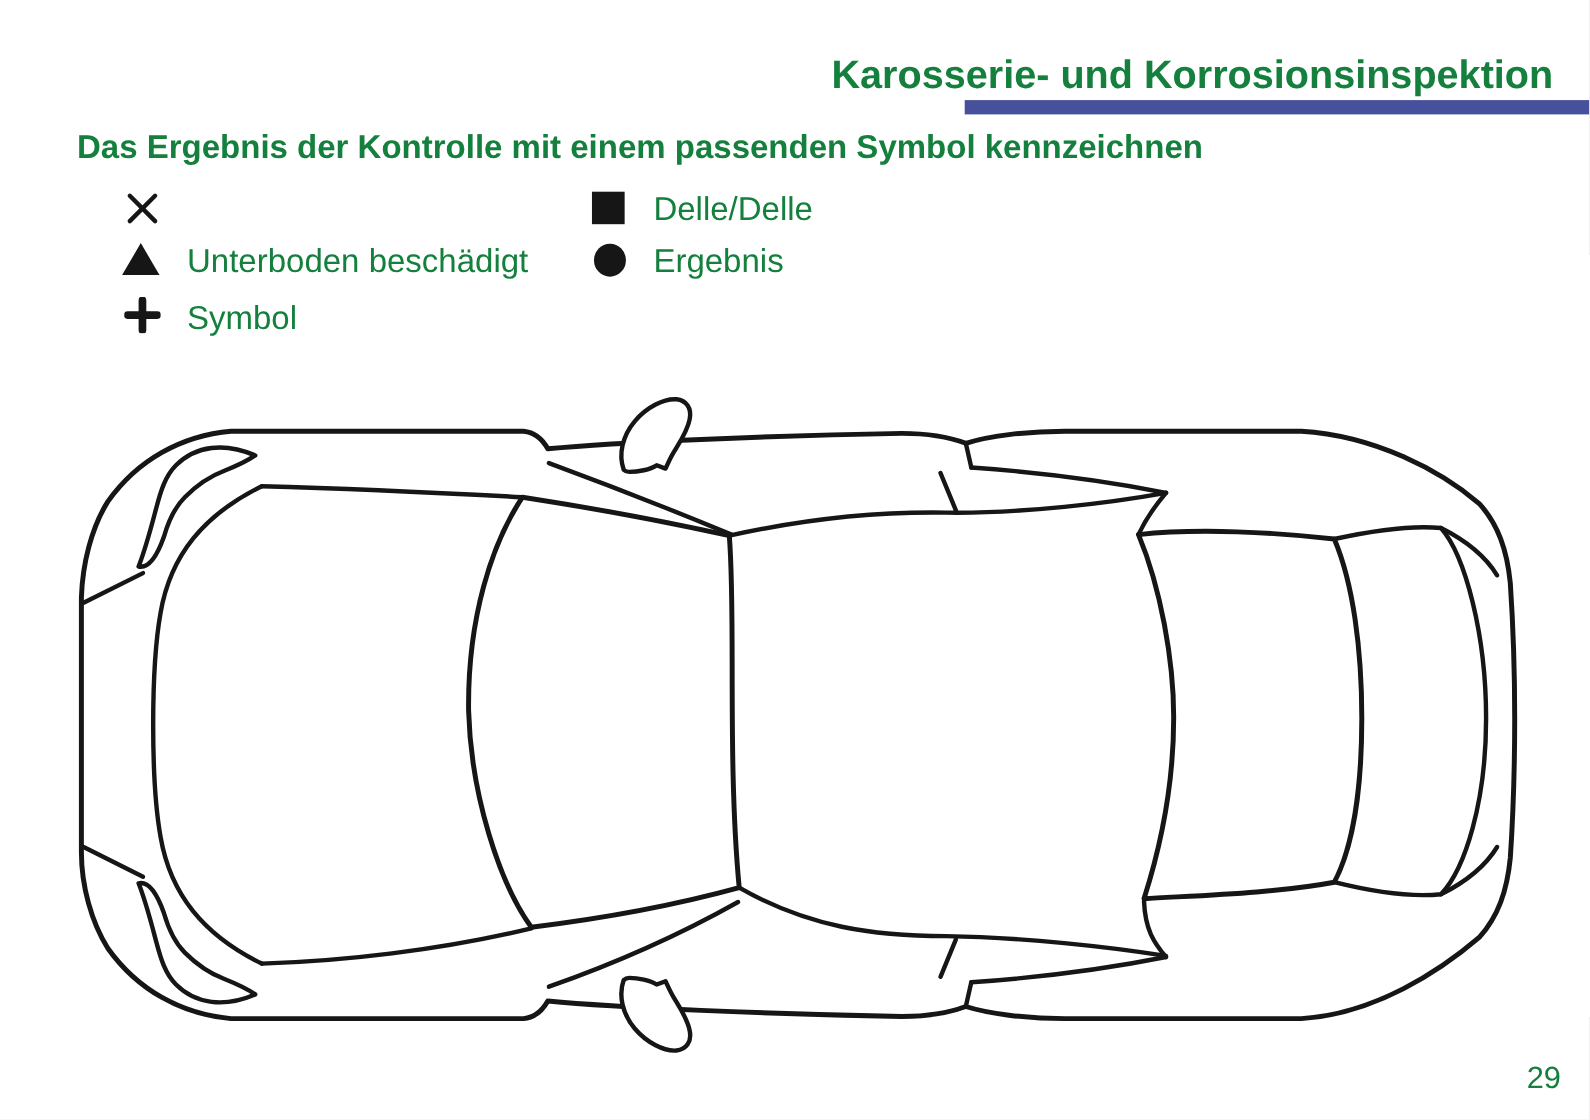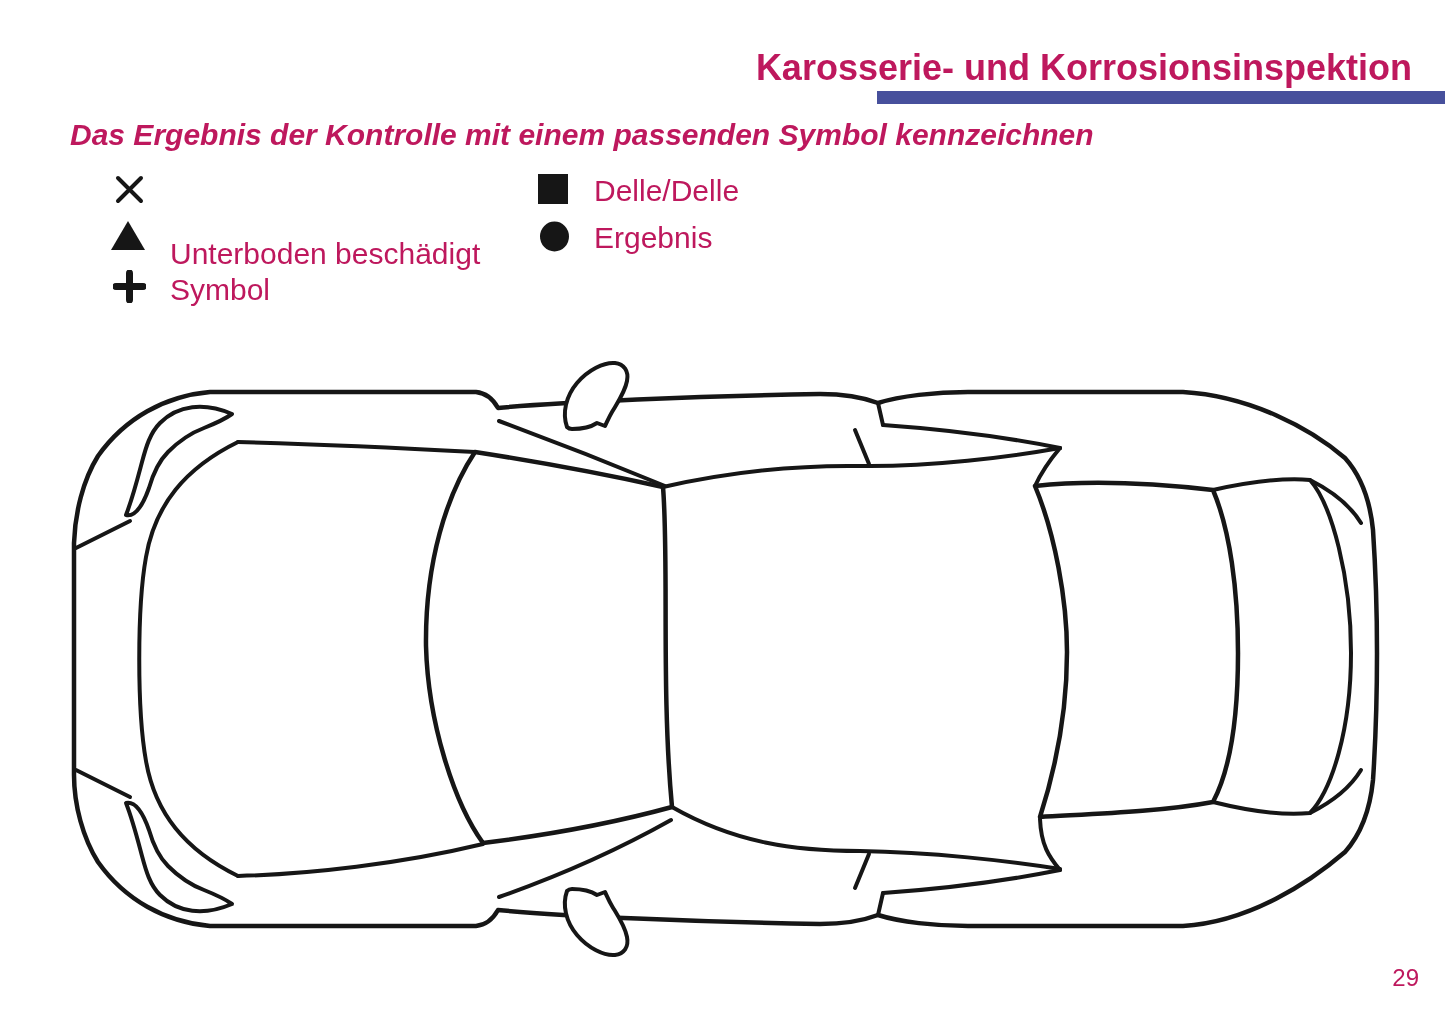--- a/index.html
+++ b/index.html
@@ -1,47 +1,46 @@
 <!DOCTYPE html>
 <html><head>
 <meta charset="utf-8">
 <style>
   html,body{margin:0;padding:0;background:#e8e8e8;}
   #page{
     position:relative;
     width:1445px;height:1018px;
     background:#ffffff;
     font-family:"Liberation Sans","DejaVu Sans",sans-serif;
-    color:#be185d;
+    color:#15803d;
     overflow:hidden;
     margin:0 auto;
   }
   .abs{position:absolute;}
   #page-title{
     top:50px;right:33px;
     font-size:36px;font-weight:bold;
     letter-spacing:0px;line-height:1;
     white-space:nowrap;
   }
   #title-rule{
     top:91px;left:877px;width:568px;height:13px;
   }
   #instruction{
     top:117px;left:70px;
     font-size:30px;font-weight:bold;line-height:1.2;
     white-space:nowrap;
-    font-style:italic;
   }
   .legend-label{
     font-size:30px;font-weight:normal;line-height:1;white-space:nowrap;
   }
   .licon{position:absolute;}
   #page-number{
     top:966px;right:26px;
-    font-size:24px;line-height:1;
+    font-size:28px;line-height:1;
   }
   svg{display:block;}
   #car-svg{top:0;left:0;}
   .car-line{fill:none;stroke:#161616;stroke-width:4.5;stroke-linecap:round;stroke-linejoin:round;}
   .car-line-thin{fill:none;stroke:#161616;stroke-width:4;stroke-linecap:round;stroke-linejoin:round;}
   .car-solidwhite{fill:#ffffff;stroke:#161616;stroke-width:4;stroke-linejoin:round;}
 </style>
 </head>
 <body>
 
@@ -56,21 +55,21 @@
     <svg width="29" height="29" viewBox="0 0 29 29">
       <path d="M3,3 L26,26 M26,3 L3,26" stroke="#161616" stroke-width="4" fill="none" stroke-linecap="round"></path>
     </svg>
   </div>
 
   <div class="licon" style="top:220px;left:110px;">
     <svg width="36" height="31" viewBox="0 0 36 31">
       <polygon points="18,1 35,30 1,30" fill="#161616"></polygon>
     </svg>
   </div>
-  <div class="abs legend-label" style="top:223px;left:170px;margin-top:16px;">Unterboden beschädigt</div>
+  <div class="abs legend-label" style="top:223px;left:170px;">Unterboden beschädigt</div>
 
   <div class="licon" style="top:270px;left:113px;">
     <svg width="33" height="33" viewBox="0 0 33 33">
       <path d="M16.5,3 L16.5,30 M3,16.5 L30,16.5" stroke="#161616" stroke-width="7" fill="none" stroke-linecap="round"></path>
     </svg>
   </div>
   <div class="abs legend-label" style="top:275px;left:170px;">Symbol</div>
 
   <div class="licon" style="top:174px;left:538px;">
     <svg width="30" height="30" viewBox="0 0 30 30">

